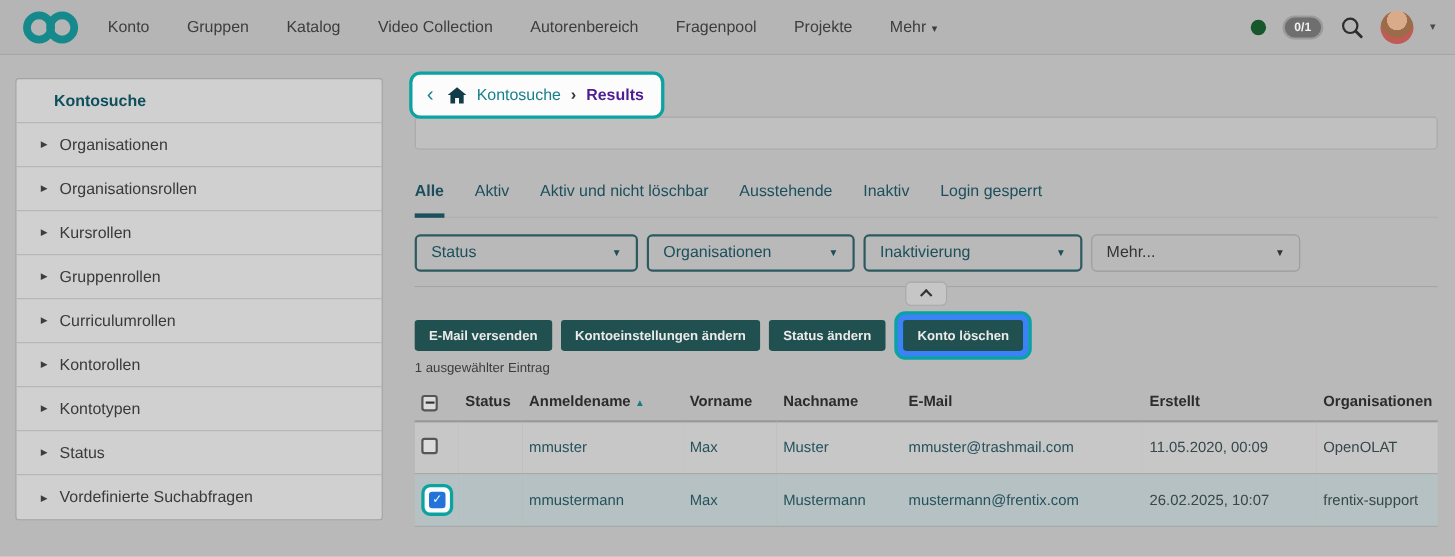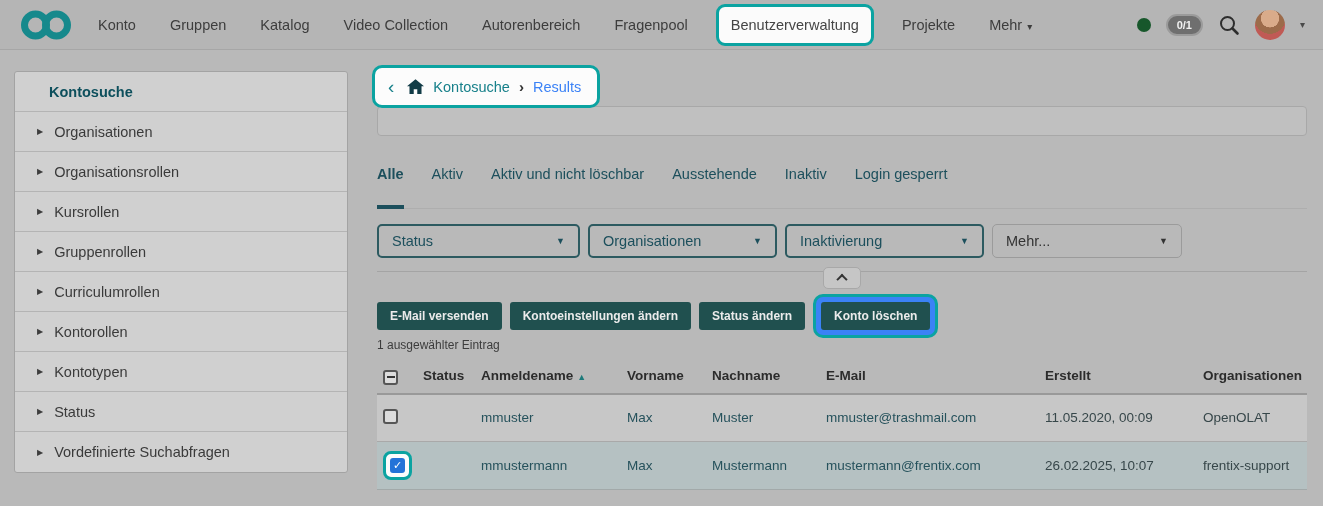--- a/index.html
+++ b/index.html
@@ -31,26 +31,26 @@
   .side-item .tri { font-size:8px; color:#3d3d3d; margin-right:11px; }
   .side-item.active { padding-left:34px; font-weight:bold; color:#0d4f5c; }
 
   
   .main { flex:1; min-width:0; }
 
   .crumb-box { display:inline-flex; align-items:center; gap:9px; background:#fcfcfc; border:3px solid var(--accent); border-radius:10px; padding:9px 16px 9px 13px; margin:-6px 0 0 -5px; position:relative; z-index:2; }
   .crumb-back { color:var(--link); font-size:19px; line-height:1; margin-right:4px; cursor:pointer; }
   .crumb-link { color:var(--link); font-size:14.5px; cursor:pointer; }
   .crumb-sep { color:#333; font-weight:bold; font-size:15px; }
-  .crumb-current { color:#3b82f6; font-weight:normal; font-size:14.5px; }
+  .crumb-current { color:#4c1d95; font-weight:bold; font-size:14.5px; }
 
   .empty-panel { height:30px; border:1px solid #a8a8a8; border-radius:4px; background:#c0c0c0; margin-top:-2px; }
 
   .tabs { display:flex; gap:28px; margin-top:30px; border-bottom:1px solid #aeaeae; font-size:14.5px; color:var(--tab-text); }
-  .tab { padding-bottom:23px; cursor:pointer; white-space:nowrap; margin-bottom:-1px; }
+  .tab { padding-bottom:12px; cursor:pointer; white-space:nowrap; margin-bottom:-1px; }
   .tab.active { border-bottom:4px solid var(--tab-text); font-weight:bold; }
 
   .filters { display:flex; gap:8px; margin-top:15px; }
   .filter { height:34px; border:2px solid #2c5a60; border-radius:5px; display:flex; align-items:center; justify-content:space-between; padding:0 13px; font-size:14.5px; color:var(--tab-text); cursor:pointer; background:transparent; }
   .filter .dd { font-size:9px; }
   .filter.muted { border:1px solid #9b9b9b; color:#333; }
   .f1{width:203px}.f2{width:189px}.f3{width:199px}.f4{width:190px}
 
   .collapse-row { position:relative; margin-top:13px; height:21px; }
   .collapse-row::before { content:""; position:absolute; left:0; right:0; top:0; border-top:1px solid #a4a4a4; }
@@ -89,21 +89,20 @@
         <circle cx="36.5" cy="16" r="11" fill="none" stroke="#16898c" stroke-width="7"></circle>
       </svg>
     </div>
     <nav class="nav-items">
       <span class="nav-item">Konto</span>
       <span class="nav-item">Gruppen</span>
       <span class="nav-item">Katalog</span>
       <span class="nav-item">Video Collection</span>
       <span class="nav-item">Autorenbereich</span>
       <span class="nav-item">Fragenpool</span>
-      <span class="nav-item hl">Benutzerverwaltung</span>
       <span class="nav-item">Projekte</span>
       <span class="nav-item"><span>Mehr</span><span class="nav-caret">▾</span></span>
     </nav>
     <div class="nav-right">
       <span class="status-dot"></span>
       <span class="im-badge">0/1</span>
       <span class="search-btn">
         <svg width="22" height="22" viewBox="0 0 22 22" aria-hidden="true">
           <circle cx="9.5" cy="9.5" r="6.5" fill="none" stroke="#2d2d2d" stroke-width="2"></circle>
           <line x1="14.5" y1="14.5" x2="19.5" y2="19.5" stroke="#2d2d2d" stroke-width="2.6" stroke-linecap="round"></line>

